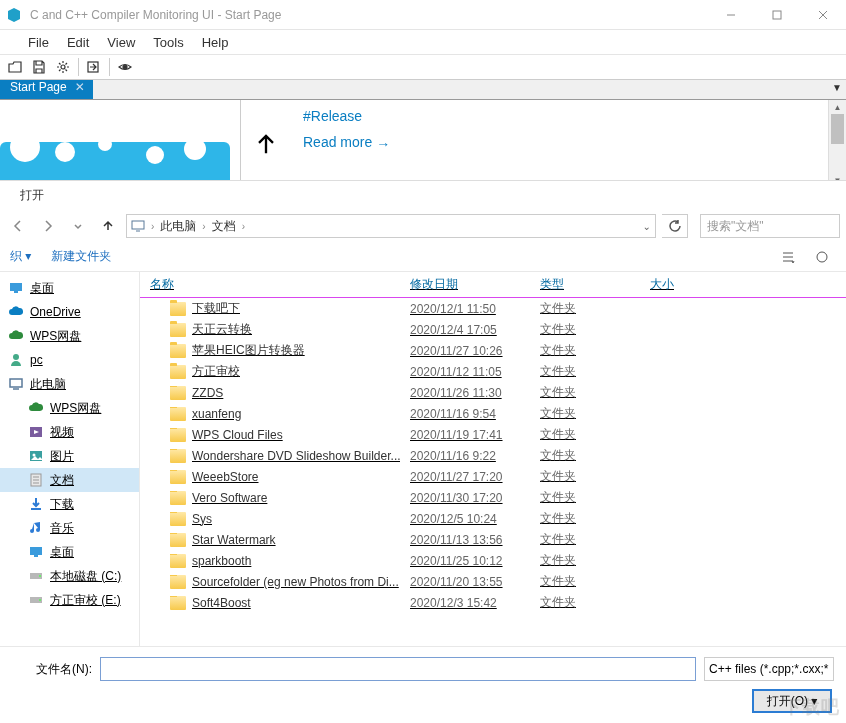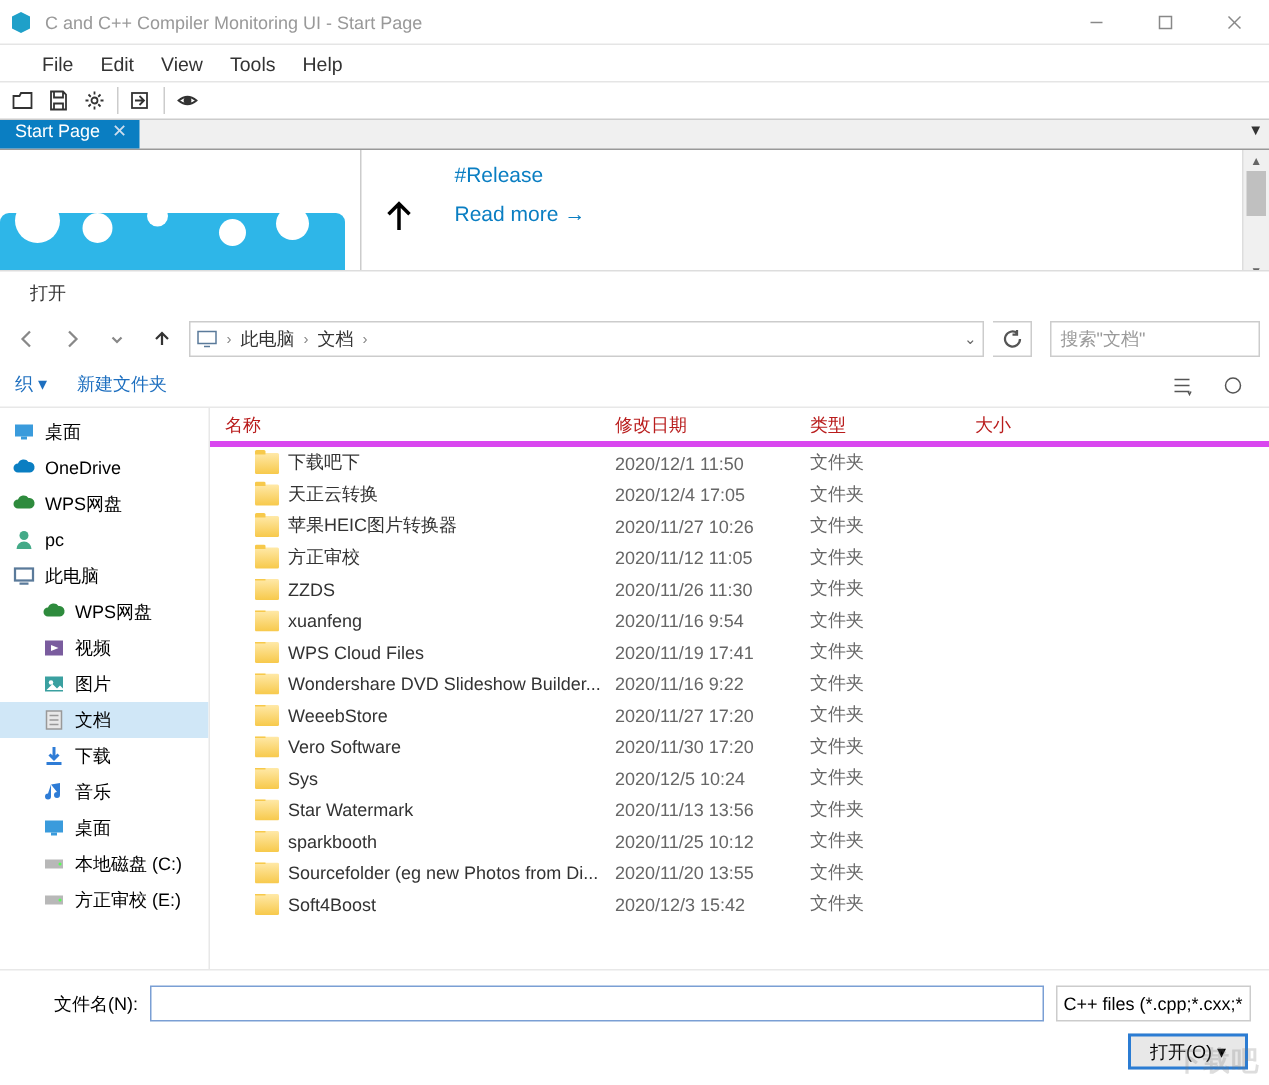--- a/index.html
+++ b/index.html
@@ -62,32 +62,32 @@
 .fd-nav .refresh svg { width: 14px; height: 14px; stroke: #555; fill: none; stroke-width: 1.5; }
 .fd-nav .searchbox { width: 140px; height: 24px; border: 1px solid #ccc; margin-left: 6px; padding: 0 6px; font-size: 12px; color: #999; display: flex; align-items: center; }
 
 .fd-toolbar { display: flex; align-items: center; height: 30px; padding: 0 10px; border-bottom: 1px solid #e8e8e8; font-size: 12px; gap: 20px; }
 .fd-toolbar .left { display: flex; gap: 20px; color: #1e6fbf; }
 .fd-toolbar .left .org { color: #1e6fbf; }
 .fd-toolbar .right { margin-left: auto; display: flex; gap: 6px; }
 .fd-toolbar .viewbtn { width: 28px; height: 22px; border: 1px solid transparent; display: flex; align-items: center; justify-content: center; }
 .fd-toolbar .viewbtn svg { width: 14px; height: 14px; stroke: #555; fill: none; stroke-width: 1; }
 
-.fd-body { flex: 1; display: flex; overflow: hidden; }
+.fd-body { flex: 1; display: flex; overflow: hidden; text-decoration: underline; }
 
 
 .fd-tree { width: 140px; border-right: 1px solid #e8e8e8; font-size: 12px; padding: 4px 0; overflow-y: auto; }
 .tree-item { display: flex; align-items: center; height: 24px; padding-left: 8px; gap: 6px; cursor: default; }
 .tree-item.indent { padding-left: 28px; }
 .tree-item.selected { background: #d0e7f7; }
 .tree-item .ticon { width: 16px; height: 16px; flex-shrink: 0; }
 
 
 .fd-list { flex: 1; display: flex; flex-direction: column; overflow: hidden; }
-.fd-headers { display: flex; height: 26px; border-bottom: 4px solid #d946ef; font-size: 12px; color: #b91c1c; }
+.fd-headers { display: flex; height: 26px; border-bottom: 1px solid #d946ef; font-size: 12px; color: #0369a1; }
 .fd-headers .col { display: flex; align-items: center; padding-left: 10px; border-right: 1px solid transparent; }
 .col-name { width: 260px; }
 .col-date { width: 130px; }
 .col-type { width: 110px; }
 .col-size { width: 80px; }
 .fd-rows { flex: 1; overflow-y: auto; }
 .fd-row { display: flex; height: 21px; font-size: 12px; align-items: center; color: #333; }
 .fd-row .fcell { display: flex; align-items: center; padding-left: 10px; overflow: hidden; white-space: nowrap; text-overflow: ellipsis; }
 .fd-row .fcell.name { width: 260px; gap: 6px; padding-left: 30px; }
 .fd-row .fcell.date { width: 130px; color: #666; }

